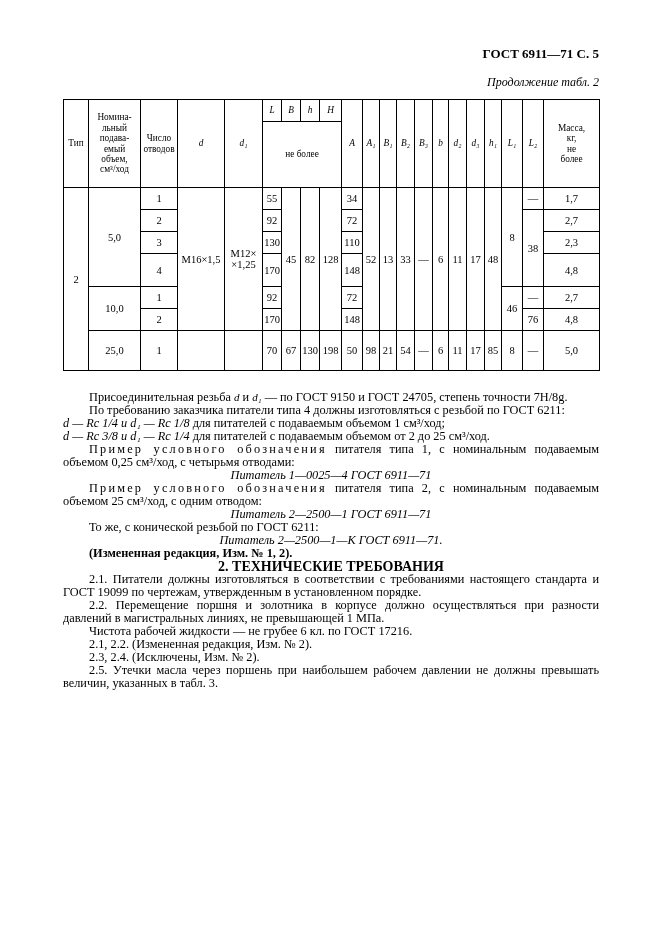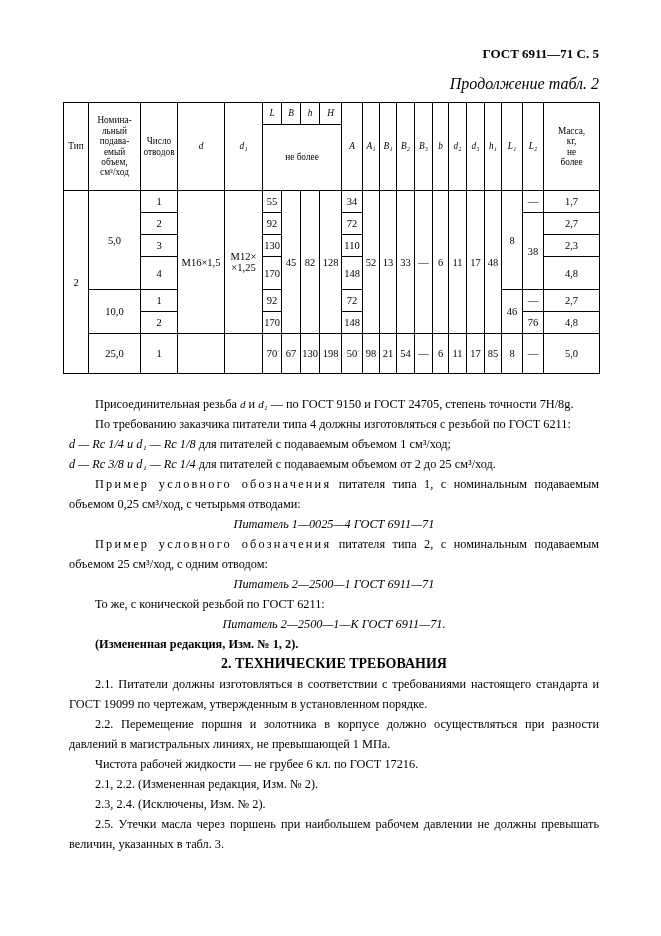--- a/index.html
+++ b/index.html
@@ -5,38 +5,38 @@
   * { box-sizing: border-box; }
   html, body { margin: 0; padding: 0; }
   body {
     width: 661px; height: 936px;
     background: #ffffff; color: #000;
     font-family: "Liberation Serif", serif;
   }
   .page { width: 661px; height: 936px; padding: 46px 62px 0 63px; position: relative; }
 
   .doc-ref { text-align: right; font-weight: bold; font-size: 13px; }
-  .caption { text-align: right; font-style: italic; font-size: 16px; margin-top: 13px; }
+  .caption { text-align: right; font-style: italic; font-size: 12px; margin-top: 13px; }
 
   table.spec { border-collapse: collapse; table-layout: fixed; width: 536px; margin-top: 9px; }
   .spec th, .spec td {
     border: 1px solid #000; text-align: center; vertical-align: middle;
     padding: 0 1px; font-weight: normal; overflow: hidden;
   }
   .spec th { font-size: 9.3px; line-height: 1.12; }
   .spec td { font-size: 10.5px; }
   .var { font-style: italic; font-size: 11px; font-family: "Liberation Serif", serif; }
   .pre { white-space: pre-line; }
   tr.hr1 { height: 22px; }
   tr.hr2 { height: 66px; }
   tr.br  { height: 22px; }
   tr.br4 { height: 33px; }
   tr.br7 { height: 40px; }
 
-  .body-text { font-size: 12.3px; line-height: 20px; text-align: justify; margin-left: 6px; }
+  .body-text { font-size: 12.3px; line-height: 13px; text-align: justify; }
   .body-text p { margin: 0; }
   .notes { margin-top: 20px; }
   .ind { text-indent: 26px; }
   .desig { text-align: center; font-style: italic; margin: 8px 0; text-indent: 0; }
   .spaced { letter-spacing: 2.2px; }
   .b { font-weight: normal; }
   .p-tozhe { margin-top: 14px; }
   .amend-p { margin-top: 12px; font-weight: bold; }
   .heading { text-align: center; font-weight: bold; font-size: 14px; margin: 24px 0 16px; text-indent: 0; }
 </style>

